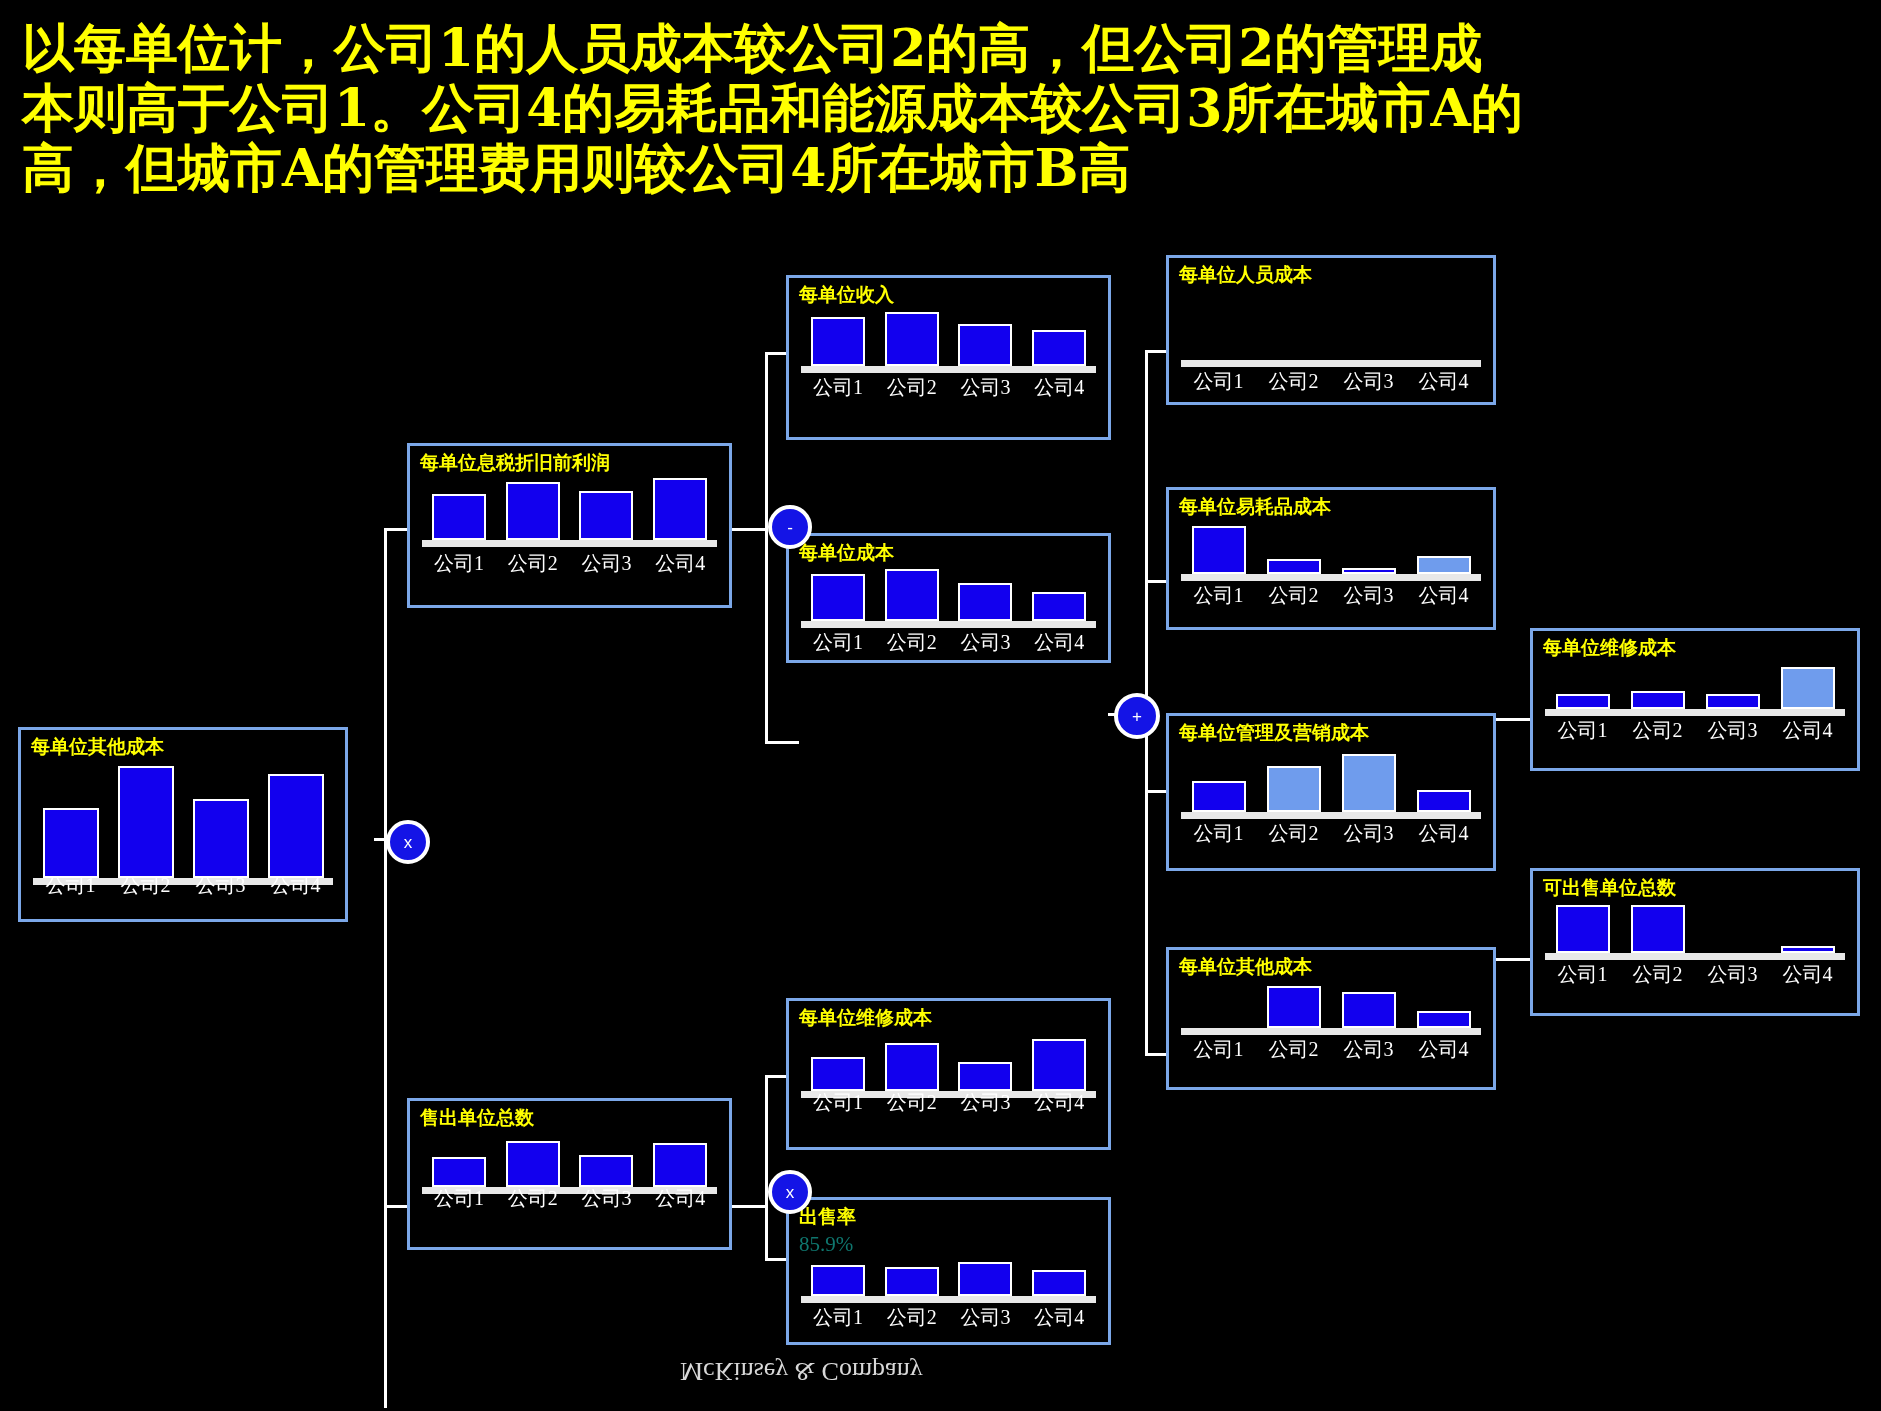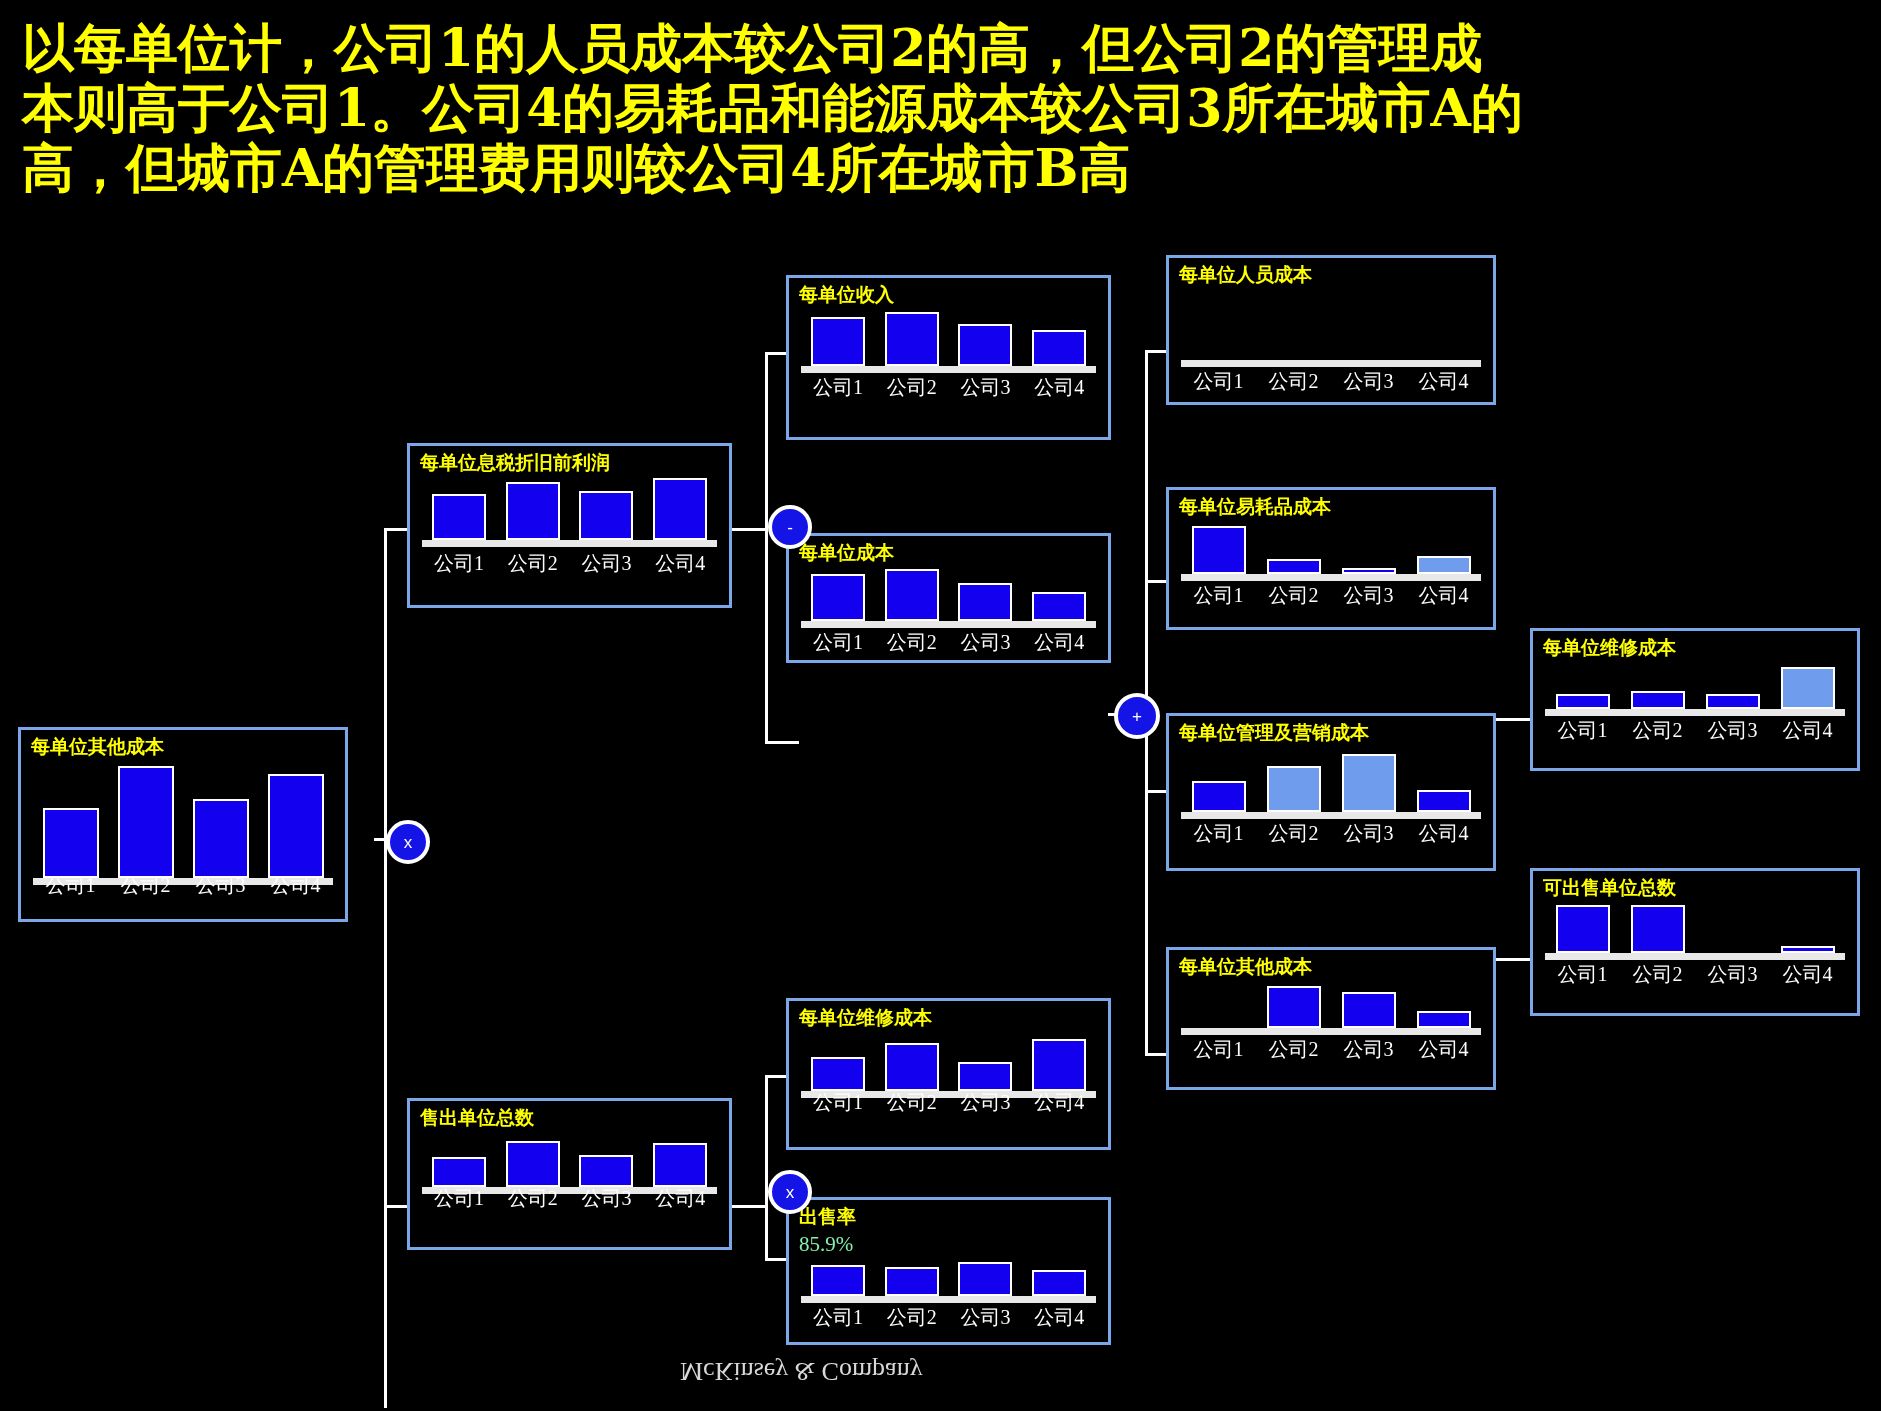--- a/index.html
+++ b/index.html
@@ -45,21 +45,21 @@
     z-index:4;
   }
   .box .bt{
     position:absolute;left:10px;top:4px;
     color:#ffff00;font-weight:bold;
     font-family:"DejaVu Serif","Liberation Serif",serif;
     font-size:19px;white-space:nowrap;
   }
   .box .note{
     position:absolute;left:10px;
-    color:#86efac;
+    color:#0f766e;
     font-family:"Liberation Serif",serif;
     font-size:21px;white-space:nowrap;
   }
 
   
   .plot{position:absolute;left:0;right:0;}
   .axis{
     position:absolute;height:7px;background:#e8e8e8;
     left:12px;right:12px;
   }

